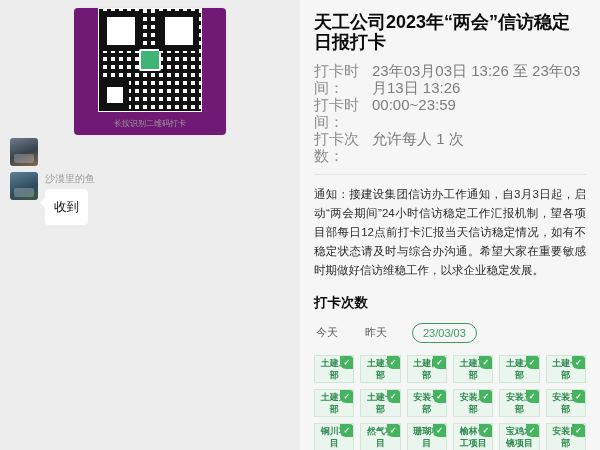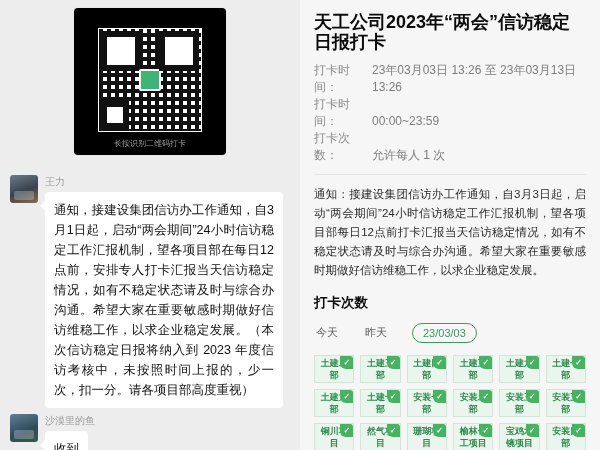--- a/index.html
+++ b/index.html
@@ -17,24 +17,24 @@
   
   .chat {
     width: 300px; height: 450px;
     background: #ededed;
     position: relative;
     overflow: hidden;
     padding: 8px 10px 0 10px;
   }
   .qr-card {
     width: 152px;
-    margin: 0 auto 20px auto;
-    background: #000000;
+    margin: 0 auto 3px auto;
+    background: #701a75;
     border-radius: 4px;
-    padding: 20px 8px 6px 8px;
+    padding: 0 8px 6px 8px;
     box-shadow: 0 0 1px rgba(0,0,0,.15);
   }
   .qr-img {
     width: 104px; height: 104px;
     margin: 0 auto;
     display: block;
     background-color: #fff;
     background-image:
       repeating-linear-gradient(0deg, #111 0 4px, transparent 4px 8px),
       repeating-linear-gradient(90deg, #111 0 4px, transparent 4px 8px);
@@ -112,24 +112,23 @@
   .detail-title {
     font-size: 18px;
     font-weight: bold;
     color: #0b0b0b;
     line-height: 20px;
     margin-bottom: 10px;
   }
   .meta-list { margin-bottom: 10px; }
   .meta-row {
     display: flex;
-    font-size: 12px;
+    font-size: 15px;
     color: #7d7d7d;
     line-height: 17px;
-    align-items: flex-end;
   }
   .meta-label { flex: 0 0 58px; color: #8c8c8c; }
   .meta-value { color: #7d7d7d; }
   .divider { height: 1px; background: #e4e4e4; margin: 8px 0 10px 0; }
   .notice {
     font-size: 11.5px;
     color: #2b2b2b;
     line-height: 19px;
     text-align: justify;
     margin-bottom: 14px;
@@ -197,24 +196,20 @@
     <div class="qr-card">
       <div class="qr-img">
         <div class="qr-center"></div>
         <div class="qr-badge"></div>
       </div>
       <div class="qr-caption">长按识别二维码打卡</div>
     </div>
 
     <div class="msg-row">
       <div class="avatar"></div>
-      <div class="msg-body">
-        <div class="sender">王力</div>
-        <div class="bubble">通知，接建设集团信访办工作通知，自3月1日起，启动“两会期间”24小时信访稳定工作汇报机制，望各项目部在每日12点前，安排专人打卡汇报当天信访稳定情况，如有不稳定状态请及时与综合办沟通。希望大家在重要敏感时期做好信访维稳工作，以求企业稳定发展。（本次信访稳定日报将纳入到 2023 年度信访考核中，未按照时间上报的，少一次，扣一分。请各项目部高度重视）</div>
-      </div>
     </div>
 
 
     <div class="msg-row">
       <div class="avatar a2"></div>
       <div class="msg-body">
         <div class="sender">沙漠里的鱼</div>
         <div class="bubble small">收到</div>
       </div>
     </div>

